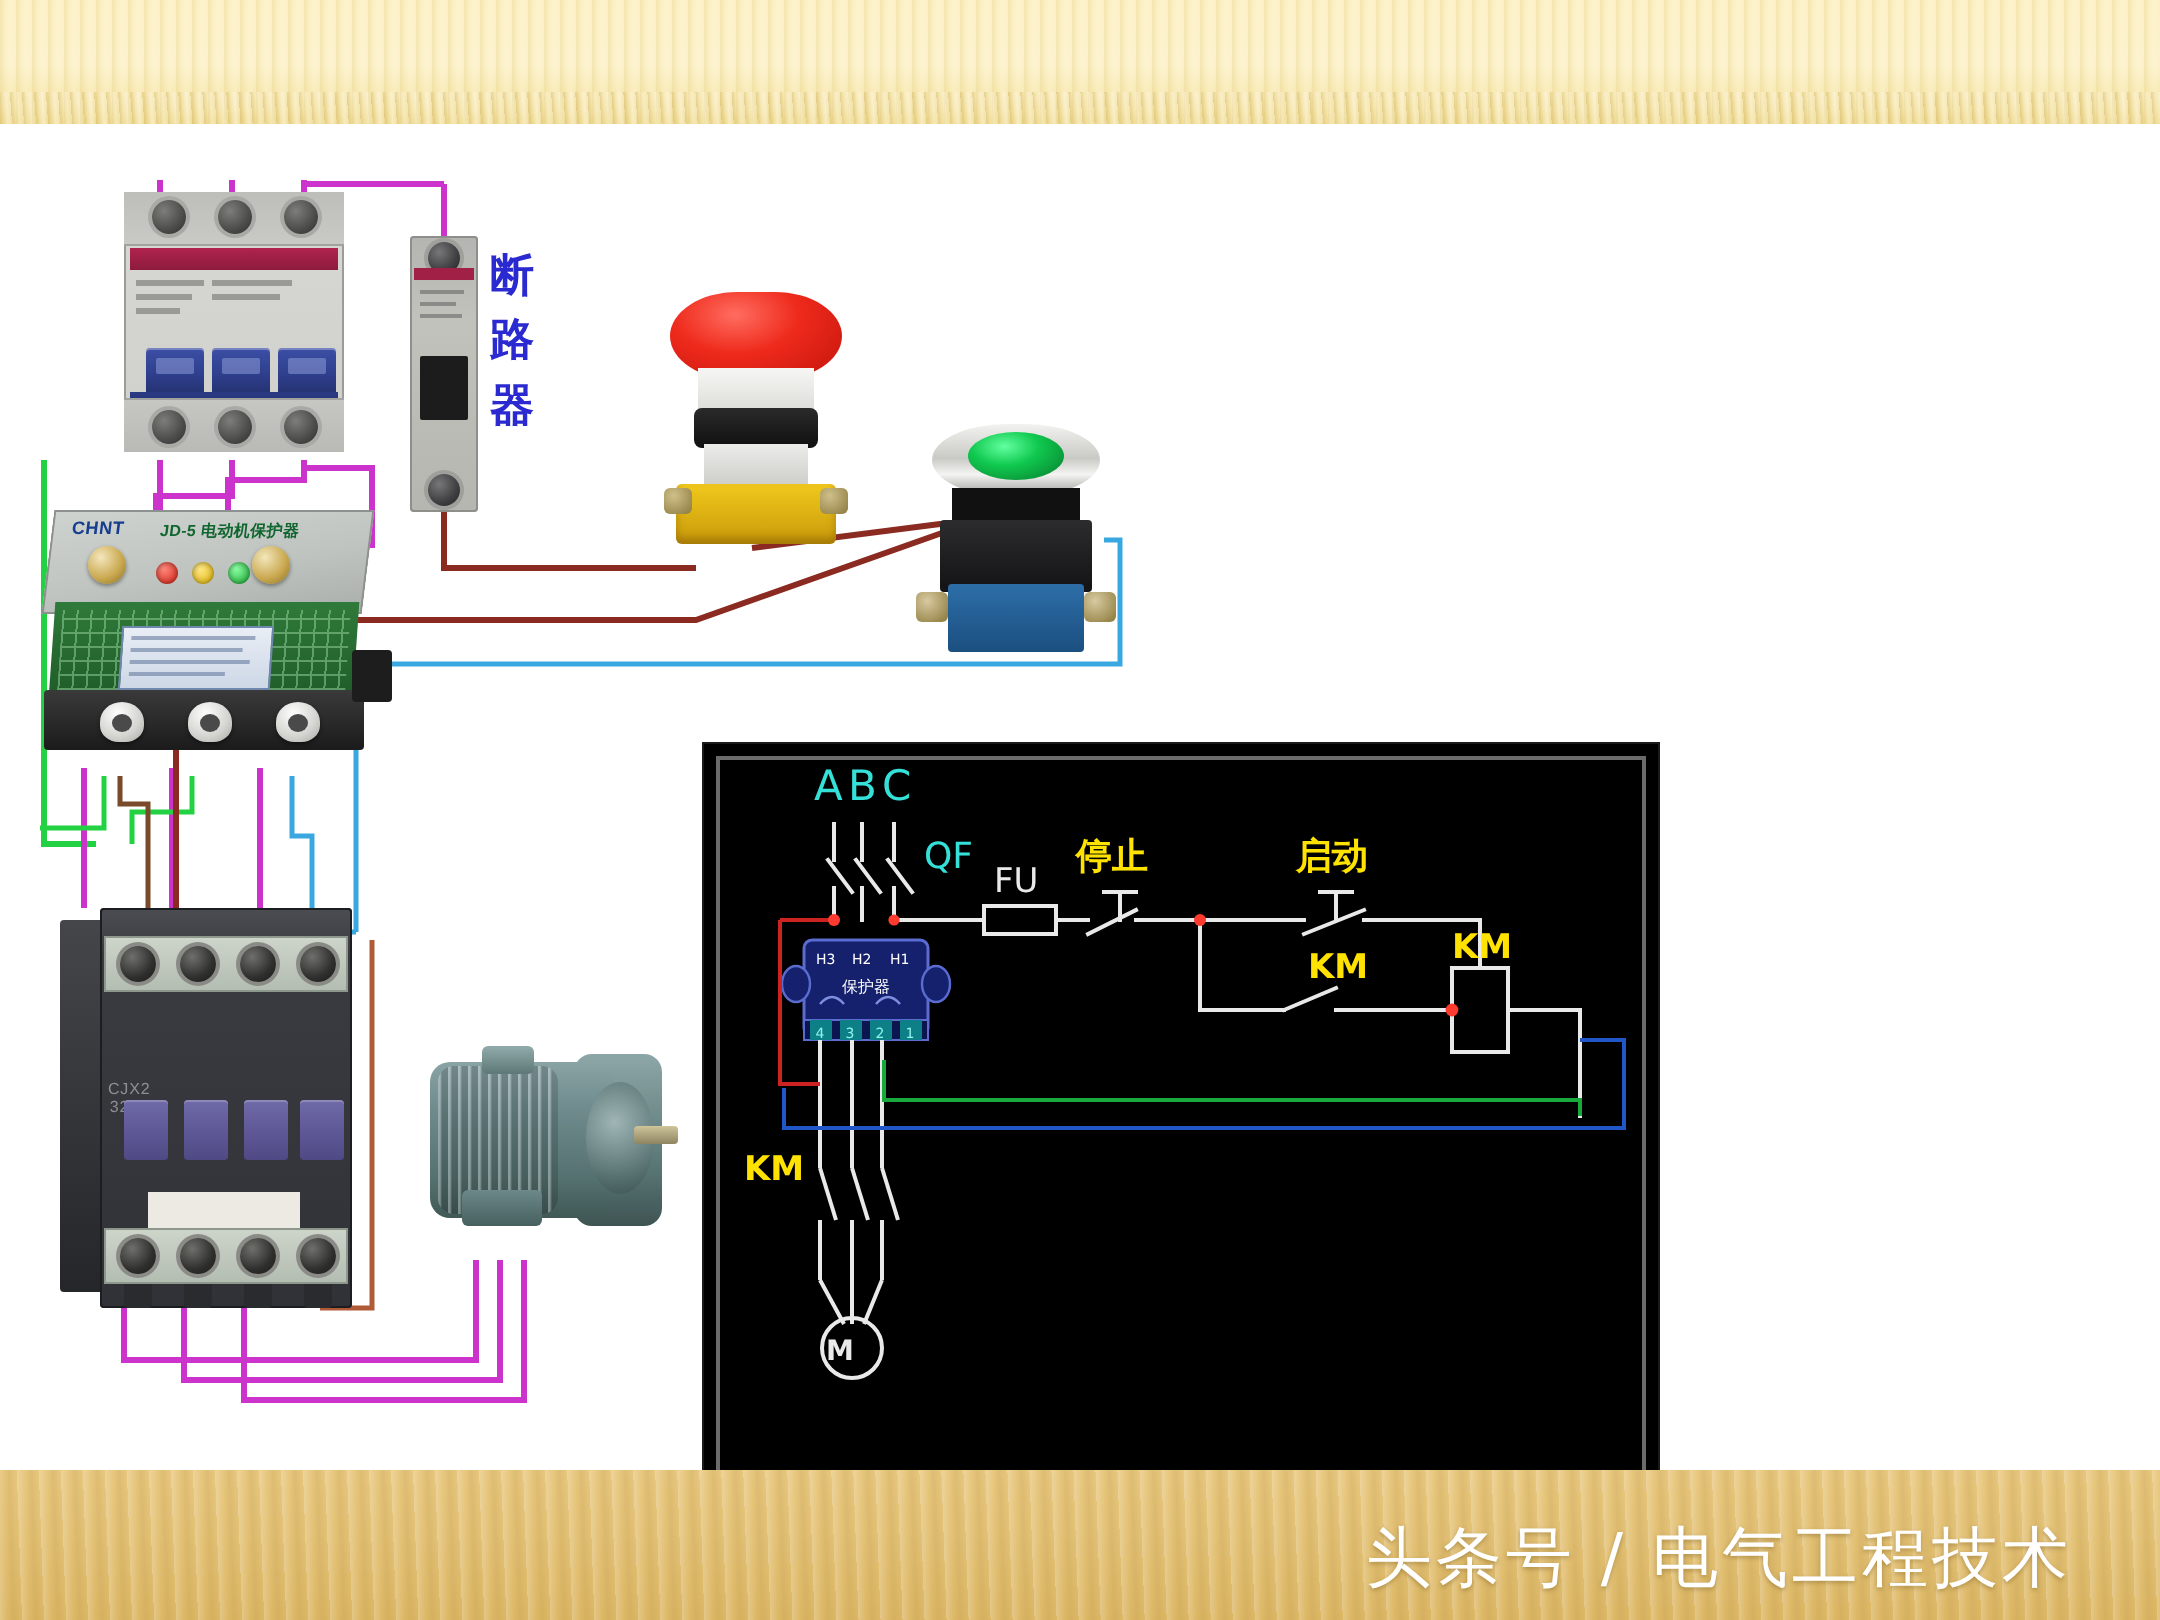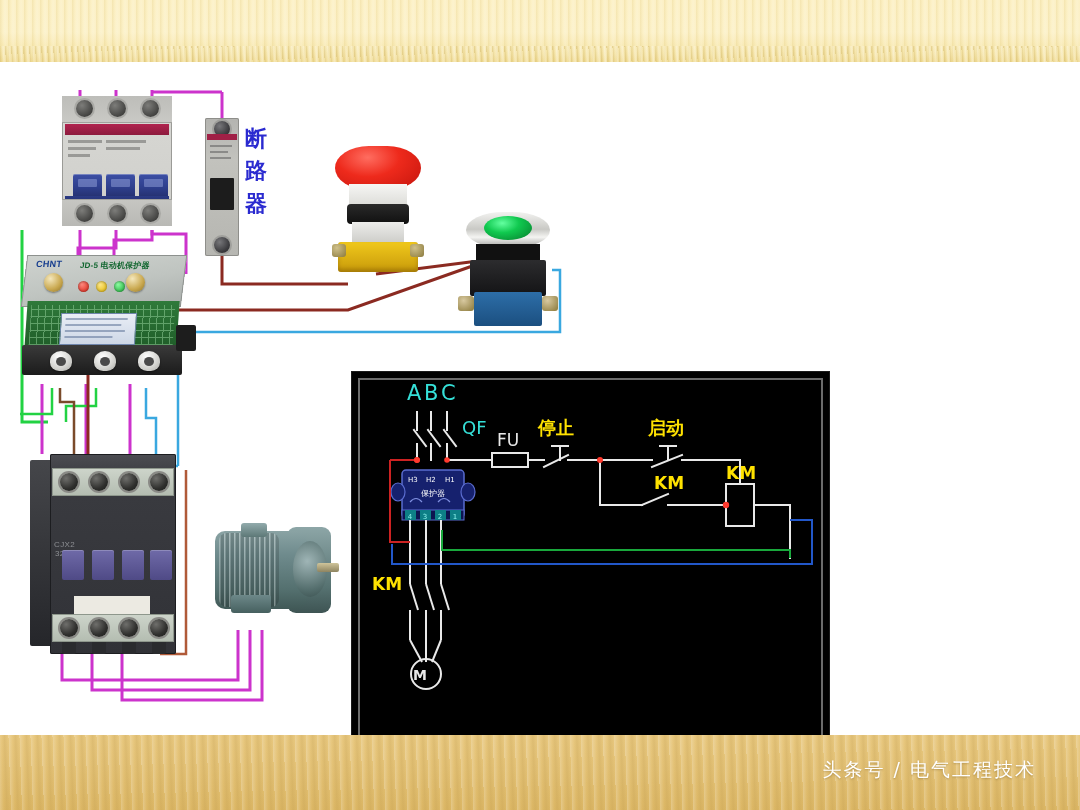--- a/index.html
+++ b/index.html
@@ -24,21 +24,21 @@
     background:repeating-linear-gradient(86deg,rgba(214,189,112,.55) 0px,rgba(214,189,112,.05) 2px,rgba(255,255,255,.30) 4px,rgba(214,189,112,.05) 6px);
   }
   .band-bottom{
     position:absolute;left:0;top:735px;width:1080px;height:75px;
     background:
       repeating-linear-gradient(88deg,rgba(255,255,255,.22) 0px,rgba(255,255,255,0) 4px,rgba(186,150,74,.22) 7px,rgba(255,255,255,0) 11px),
       linear-gradient(180deg,#e8c87f 0%,#e3c175 45%,#dcb765 100%);
   }
   .watermark{
     position:absolute;right:44px;top:757px;
-    font-size:19px;letter-spacing:2px;color:#ffffff;
+    font-size:33px;letter-spacing:2px;color:#ffffff;
     font-family:"DejaVu Sans","Liberation Sans",sans-serif;
     text-shadow:0 1px 2px rgba(120,90,30,.45);white-space:nowrap;
   }
 
   .canvas{position:absolute;left:0;top:62px;width:1080px;height:673px;}
 
   
   .part{position:absolute;}
   .lbl-cn{
     position:absolute;color:#2a2ad0;font-weight:bold;line-height:1.02;

